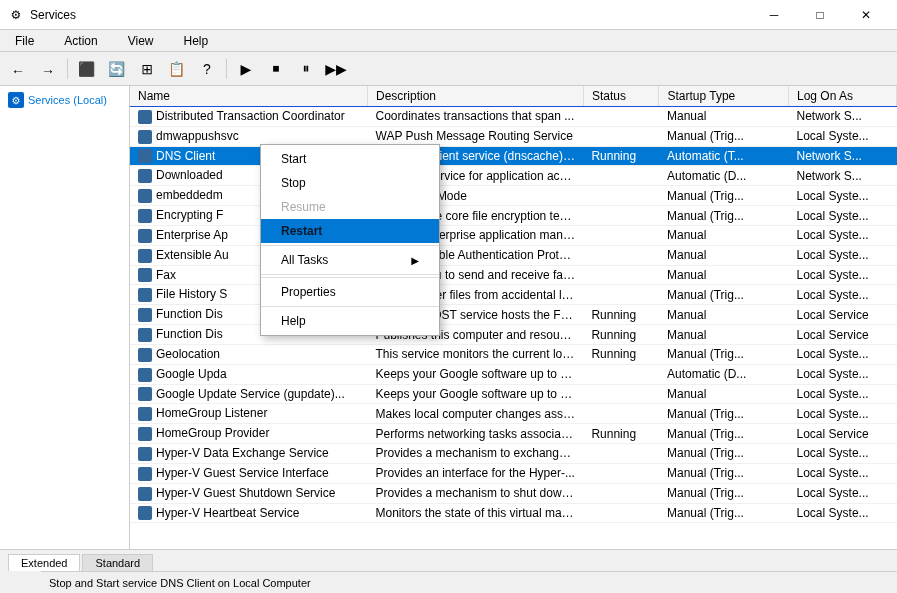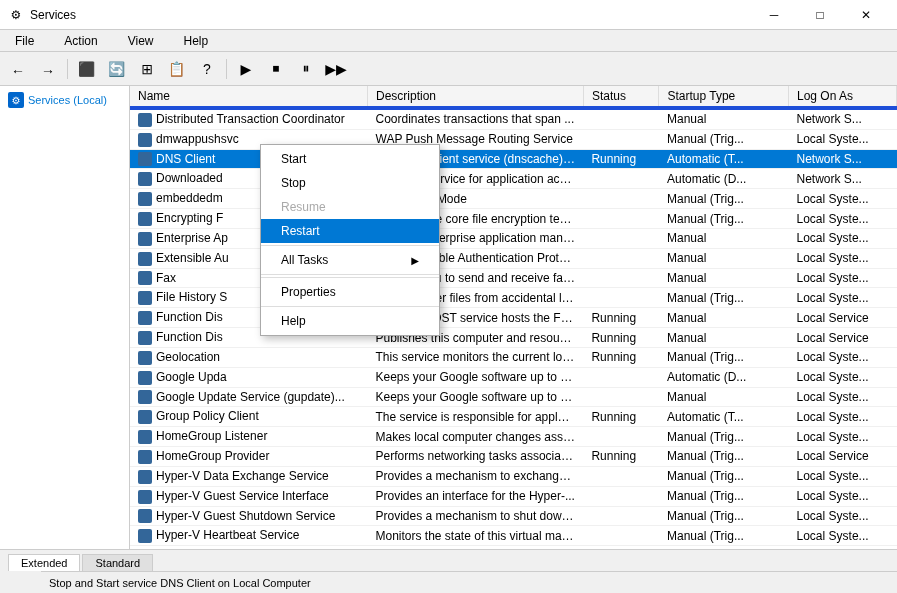--- a/index.html
+++ b/index.html
@@ -139,21 +139,21 @@
     }
 
     
     .services-table {
       width: 100%;
       border-collapse: collapse;
       font-size: 12px;
     }
     .services-table th {
       background: #f5f5f5;
-      border-bottom: 4px solid #1d4ed8;
+      border-bottom: 1px solid #1d4ed8;
       border-right: 1px solid #ddd;
       padding: 3px 8px;
       text-align: left;
       font-weight: normal;
       white-space: nowrap;
       cursor: pointer;
       position: sticky;
       top: 0;
       z-index: 1;
     }
@@ -188,21 +188,21 @@
     }
     .ctx-item {
       padding: 5px 20px;
       cursor: pointer;
       font-size: 12px;
       display: flex;
       align-items: center;
       justify-content: space-between;
     }
     .ctx-item.disabled { color: #aaa; cursor: default; }
-    .ctx-item.highlighted { background: #0078d4; color: #ffffff; }
+    .ctx-item.highlighted { background: #0078d4; color: #0f172a; font-weight: bold; }
     .ctx-sep {
       height: 1px;
       background: #ddd;
       margin: 2px 0;
     }
     .ctx-arrow { font-size: 10px; }
 
     
     .status-bar {
       height: 22px;
@@ -400,27 +400,20 @@
               <td>Local Syste...</td>
             </tr>
             <tr>
               <td><span style="display:inline-block;width:14px;height:14px;background:#336699;border-radius:2px;margin-right:4px;vertical-align:middle;flex-shrink:0;"></span>Google Update Service (gupdate)...</td>
               <td style="max-width: 200px; overflow: hidden; text-overflow: ellipsis;">Keeps your Google software up to da...</td>
               <td></td>
               <td>Manual</td>
               <td>Local Syste...</td>
             </tr>
             <tr>
-              <td><span style="display:inline-block;width:14px;height:14px;background:#336699;border-radius:2px;margin-right:4px;vertical-align:middle;flex-shrink:0;"></span>Group Policy Client</td>
-              <td style="max-width: 200px; overflow: hidden; text-overflow: ellipsis;">The service is responsible for applyin...</td>
-              <td>Running</td>
-              <td>Automatic (T...</td>
-              <td>Local Syste...</td>
-            </tr>
-            <tr>
               <td><span style="display:inline-block;width:14px;height:14px;background:#336699;border-radius:2px;margin-right:4px;vertical-align:middle;flex-shrink:0;"></span>HomeGroup Listener</td>
               <td style="max-width: 200px; overflow: hidden; text-overflow: ellipsis;">Makes local computer changes asso...</td>
               <td></td>
               <td>Manual (Trig...</td>
               <td>Local Syste...</td>
             </tr>
             <tr>
               <td><span style="display:inline-block;width:14px;height:14px;background:#336699;border-radius:2px;margin-right:4px;vertical-align:middle;flex-shrink:0;"></span>HomeGroup Provider</td>
               <td style="max-width: 200px; overflow: hidden; text-overflow: ellipsis;">Performs networking tasks associate...</td>
               <td>Running</td>

